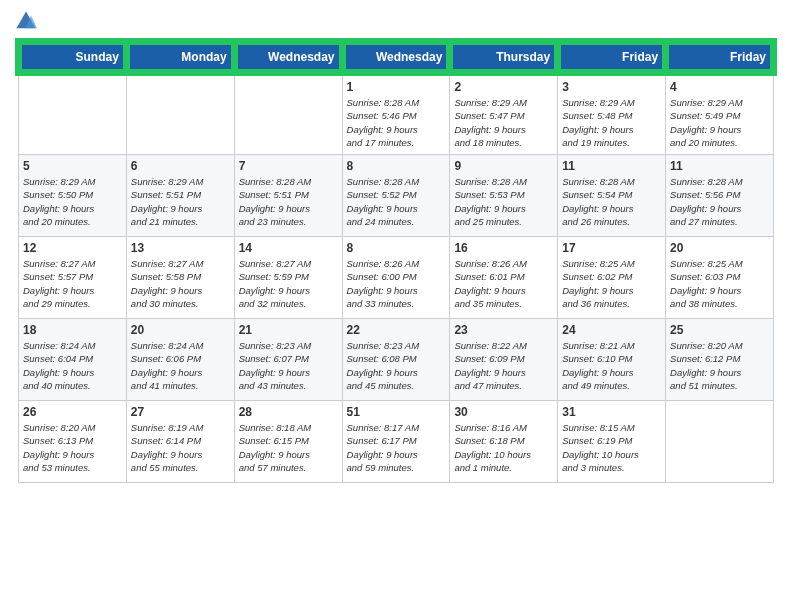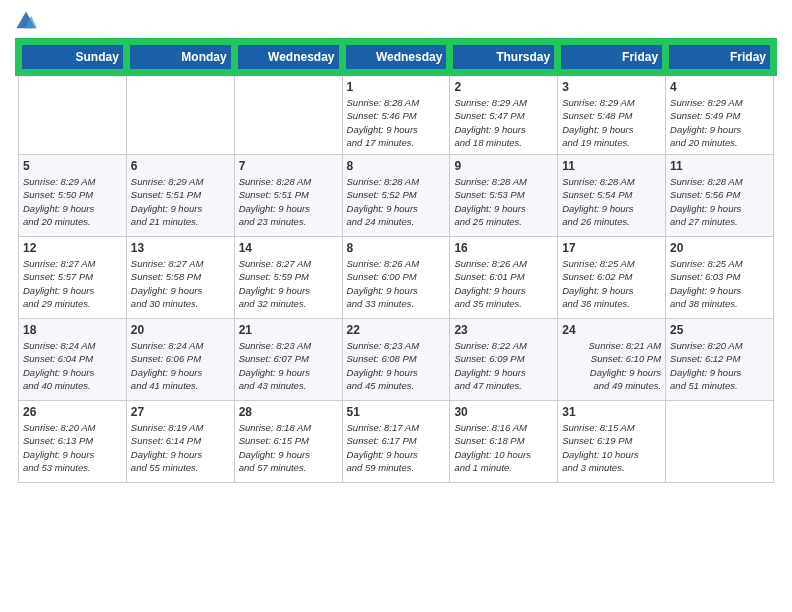--- a/index.html
+++ b/index.html
@@ -290,21 +290,21 @@
           </td>
           <td>
             <span class="day-number">23</span>
             <div class="day-info" style="white-space: pre-line;">Sunrise: 8:22 AM
 Sunset: 6:09 PM
 Daylight: 9 hours
 and 47 minutes.</div>
           </td>
           <td>
             <span class="day-number">24</span>
-            <div class="day-info" style="white-space: pre-line; text-align: right;">Sunrise: 8:21 AM
+            <div class="day-info" style="white-space: pre-line;">Sunrise: 8:21 AM
 Sunset: 6:10 PM
 Daylight: 9 hours
 and 49 minutes.</div>
           </td>
           <td>
             <span class="day-number">25</span>
             <div class="day-info" style="white-space: pre-line;">Sunrise: 8:20 AM
 Sunset: 6:12 PM
 Daylight: 9 hours
 and 51 minutes.</div>

